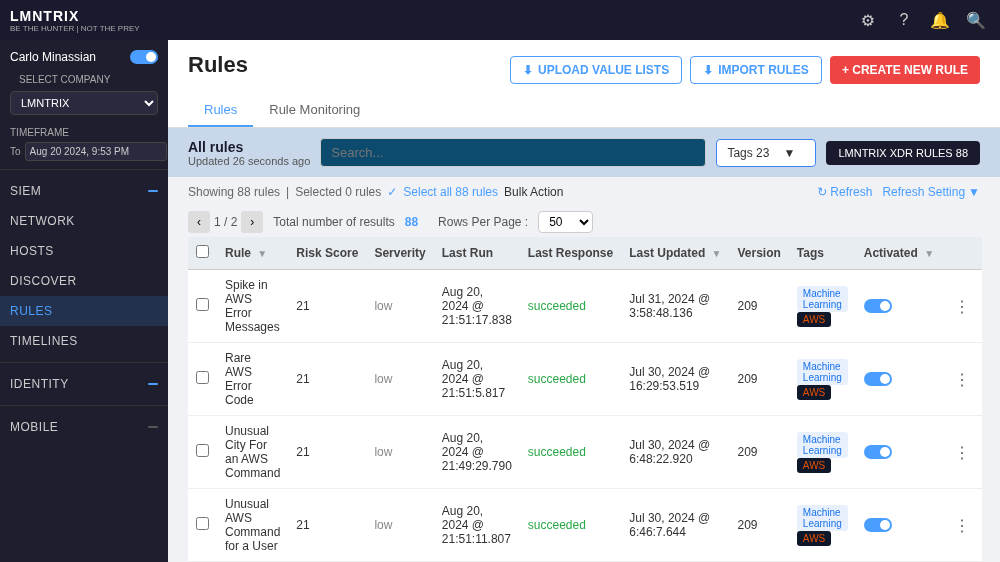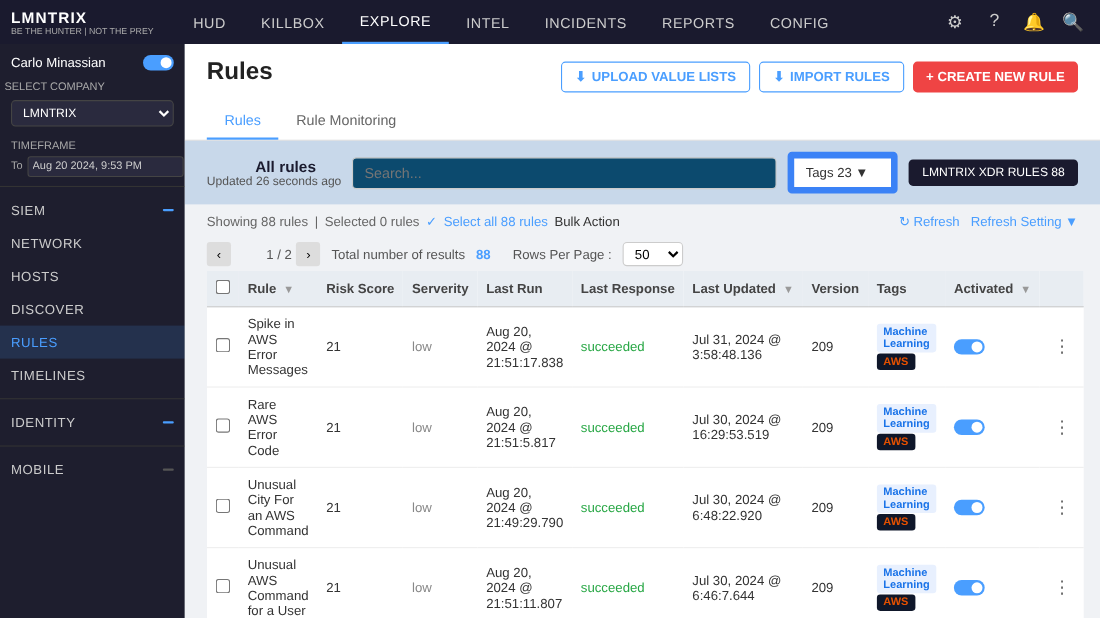--- a/index.html
+++ b/index.html
@@ -19,21 +19,21 @@
     
     .main-layout { display: flex; flex: 1; overflow: hidden; }
 
     
     .sidebar { width: 168px; background: #1e1e2e; flex-shrink: 0; overflow-y: auto; display: flex; flex-direction: column; }
     .sidebar-user { padding: 10px 10px 6px 10px; display: flex; align-items: center; justify-content: space-between; }
     .sidebar-username { color: #fff; font-size: 12px; }
     .toggle-on { width: 28px; height: 14px; background: #4a9eff; border-radius: 7px; position: relative; cursor: pointer; }
     .toggle-on::after { content: ''; position: absolute; right: 2px; top: 2px; width: 10px; height: 10px; background: #fff; border-radius: 50%; }
     .sidebar-time { color: #aaa; font-size: 10px; padding: 0 10px 8px 10px; }
-    .sidebar-section-label { color: #aaa; font-size: 10px; padding: 4px 10px 2px 4px; text-transform: uppercase; }
+    .sidebar-section-label { color: #aaa; font-size: 10px; padding: 4px 10px 2px 19px; text-transform: uppercase; }
     .sidebar-select { margin: 4px 10px 8px 10px; }
     .sidebar-select select { width: 100%; background: #2a2a3e; color: #fff; border: 1px solid #444; border-radius: 4px; padding: 4px 6px; font-size: 11px; cursor: pointer; }
     .timeframe-label { color: #aaa; font-size: 10px; padding: 4px 10px 2px 10px; text-transform: uppercase; }
     .timeframe-row { padding: 2px 10px; display: flex; align-items: center; gap: 4px; }
     .timeframe-row span { color: #aaa; font-size: 10px; width: 22px; }
     .timeframe-input { background: #2a2a3e; color: #ccc; border: 1px solid #444; border-radius: 3px; padding: 3px 4px; font-size: 10px; flex: 1; }
     .sidebar-divider { height: 1px; background: #333; margin: 6px 0; }
     .sidebar-nav-item { display: flex; align-items: center; justify-content: space-between; padding: 8px 10px; color: #ccc; cursor: pointer; font-size: 12px; font-weight: 500; text-transform: uppercase; letter-spacing: 0.5px; }
     .sidebar-nav-item.active { background: rgba(74,158,255,0.15); color: #4a9eff; }
     .sidebar-badge { background: #555; color: #ccc; font-size: 9px; padding: 1px 5px; border-radius: 8px; }
@@ -46,81 +46,72 @@
     .btn { display: flex; align-items: center; gap: 5px; padding: 6px 12px; border-radius: 4px; cursor: pointer; font-size: 12px; font-weight: 600; border: none; }
     .btn-outline { background: #fff; border: 1px solid #4a9eff; color: #4a9eff; }
     .btn-primary { background: #ef4444; color: #fff; }
     .tabs { display: flex; gap: 0; }
     .tab { padding: 8px 16px; cursor: pointer; font-size: 13px; color: #666; border-bottom: 2px solid transparent; }
     .tab.active { color: #4a9eff; border-bottom: 2px solid #4a9eff; }
 
     
     .filter-bar { background: #c8d8ea; padding: 10px 20px; display: flex; align-items: center; gap: 10px; }
     .all-rules-info { }
-    .all-rules-title { font-size: 14px; font-weight: bold; color: #1a1a2e; margin-left: 44px; }
+    .all-rules-title { font-size: 14px; font-weight: bold; color: #1a1a2e; }
     .all-rules-sub { font-size: 11px; color: #555; }
     .search-box { flex: 1; background: #0c4a6e; border: 1px solid #ccc; border-radius: 4px; padding: 6px 10px; font-size: 13px; color: #999; }
-    .tags-btn { display: flex; align-items: center; gap: 3px; background: #fff; border: 6px solid #3b82f6; border-radius: 4px; padding: 6px 10px; font-size: 12px; cursor: pointer; min-width: 100px; }
+    .tags-btn { display: flex; align-items: center; gap: 14px; background: #fff; border: 1px solid #3b82f6; border-radius: 4px; padding: 6px 10px; font-size: 12px; cursor: pointer; min-width: 100px; }
     .rules-count-btn { background: #1a1a2e; color: #fff; border: none; border-radius: 4px; padding: 6px 12px; font-size: 11px; cursor: pointer; }
 
     
     .table-controls { padding: 8px 20px; display: flex; align-items: center; gap: 10px; background: #f0f2f5; font-size: 12px; color: #666; }
     .table-controls-left { display: flex; align-items: center; gap: 6px; flex: 1; }
     .select-all-link { color: #4a9eff; cursor: pointer; }
     .bulk-action { color: #333; cursor: pointer; }
     .refresh-btn { color: #4a9eff; cursor: pointer; display: flex; align-items: center; gap: 3px; }
     .refresh-setting { color: #4a9eff; cursor: pointer; display: flex; align-items: center; gap: 3px; }
 
     
     .pagination-bar { padding: 4px 20px 4px 20px; display: flex; align-items: center; gap: 10px; font-size: 12px; color: #555; background: #f0f2f5; }
     .page-nav { display: flex; align-items: center; gap: 4px; }
     .page-btn { background: #ddd; border: none; border-radius: 3px; width: 22px; height: 22px; cursor: pointer; display: flex; align-items: center; justify-content: center; font-size: 12px; }
-    .page-info { font-size: 12px; margin-left: 28px; }
+    .page-info { font-size: 12px; }
     .rows-label { margin-left: 10px; }
     .rows-select { background: #fff; border: 1px solid #ccc; border-radius: 4px; padding: 2px 6px; font-size: 12px; cursor: pointer; }
     .total-results { color: #4a9eff; font-weight: bold; }
 
     
     .table-wrap { flex: 1; overflow-y: auto; padding: 0 20px; }
     table { width: 100%; border-collapse: collapse; background: #fff; }
     thead th { background: #e8edf2; padding: 8px 8px; text-align: left; font-size: 12px; font-weight: 600; color: #444; border-bottom: 1px solid #ccc; white-space: nowrap; }
     thead th .sort-arrow { color: #999; font-size: 10px; margin-left: 3px; }
     tbody tr { border-bottom: 1px solid #eee; }
     tbody td { padding: 8px 8px; font-size: 12px; color: #333; vertical-align: middle; }
     .check-cell { width: 20px; }
     input[type=checkbox] { cursor: pointer; }
     .rule-name { font-size: 12px; font-weight: 500; color: #333; }
     .risk-score { color: #333; }
     .severity-low { color: #888; }
     .status-success { color: #28a745; font-size: 12px; }
-    .tag-badge { background: #e8f0fe; color: #1a73e8; font-size: 10px; padding: 2px 6px; border-radius: 3px; margin-bottom: 0; display: inline-block; font-weight: bold; }
+    .tag-badge { background: #e8f0fe; color: #1a73e8; font-size: 10px; padding: 2px 6px; border-radius: 3px; margin-bottom: 0; display: inline-block; }
     .tag-badge.aws { background: #0f172a; color: #e65100; }
     .row-toggle { width: 28px; height: 14px; background: #4a9eff; border-radius: 7px; position: relative; cursor: pointer; }
     .row-toggle::after { content: ''; position: absolute; right: 2px; top: 2px; width: 10px; height: 10px; background: #fff; border-radius: 50%; }
     .more-btn { background: none; border: none; cursor: pointer; color: #666; font-size: 16px; padding: 2px 4px; }
     .activated-col { display: flex; align-items: center; gap: 8px; }
   </style>
 </head>
 <body>
 
 <div class="topnav">
   <div class="logo">
     <div>
       <span class="logo-text">LMNTRIX</span>
       <span class="logo-sub">BE THE HUNTER | NOT THE PREY</span>
     </div>
-  </div>
-  <div class="nav-items">
-    <div class="nav-item">HUD</div>
-    <div class="nav-item">KILLBOX</div>
-    <div class="nav-item active">EXPLORE</div>
-    <div class="nav-item">INTEL</div>
-    <div class="nav-item">INCIDENTS</div>
-    <div class="nav-item">REPORTS</div>
-    <div class="nav-item">CONFIG</div>
   </div>
   <div class="nav-right">
     <div class="nav-icon">⚙</div>
     <div class="nav-icon">?</div>
     <div class="nav-icon">🔔</div>
     <div class="nav-icon">🔍</div>
   </div>
 </div>
 
 <div class="main-layout">

